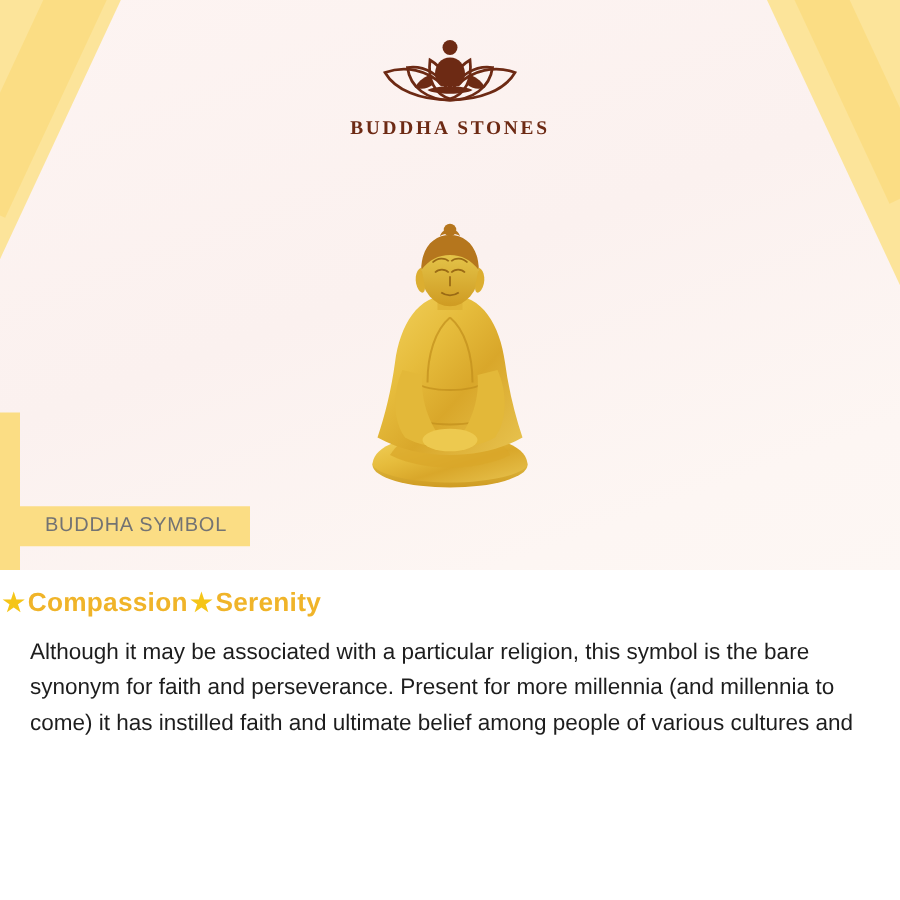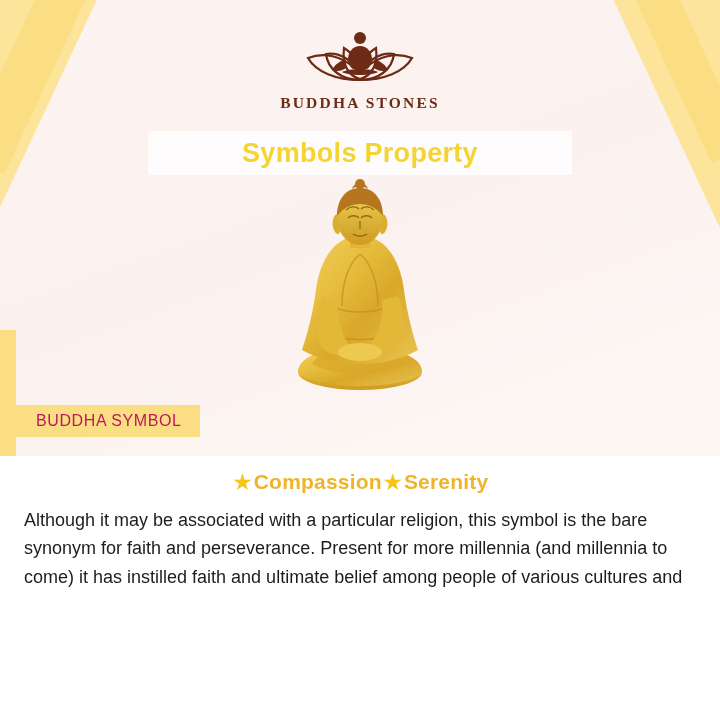--- a/index.html
+++ b/index.html
@@ -127,37 +127,36 @@
     position: absolute;
     left: 12px;
     top: 405px;
     height: 32px;
     padding: 0 18px 0 24px;
     background: #fbdd84;
     display: flex;
     align-items: center;
   }
   .symbol-tag span {
-    color: #be185d;
+    color: #737373;
     font-size: 16px;
     letter-spacing: 0.6px;
   }
 
   
   .card {
     position: absolute;
     left: 0;
     right: 0;
     bottom: 0;
     top: 456px;
     background: #ffffff;
   }
   .subtitle {
     margin-top: 14px;
-    text-align: center;
     font-size: 21px;
     font-weight: 700;
     color: #f0b429;
     letter-spacing: 0.2px;
   }
   .subtitle .star {
     color: #f5c518;
     font-size: 20px;
     margin: 0 2px;
   }
@@ -196,23 +195,20 @@
         <circle cx="80" cy="16" r="6"></circle>
         <path d="M80 24 c -7 0 -12 6 -12 13 c 0 4 2 8 5 10 l 14 0 c 3 -2 5 -6 5 -10 c 0 -7 -5 -13 -12 -13 z"></path>
         <path d="M64 38 c -6 2 -10 6 -12 10 c 5 2 10 1 14 -2 z"></path>
         <path d="M96 38 c 6 2 10 6 12 10 c -5 2 -10 1 -14 -2 z"></path>
         <path d="M62 50 c 8 -4 28 -4 36 0 c -6 4 -30 4 -36 0 z"></path>
       </g>
     </svg>
     <div class="brand-name">BUDDHA STONES</div>
   </div>
 
-  <div class="title-bar">
-    <div class="title-text">Symbols Property</div>
-  </div>
 
   <div class="figure">
     <svg width="200" height="230" viewBox="0 0 200 230">
       <defs>
         <linearGradient id="gold" x1="0" y1="0" x2="1" y2="1">
           <stop offset="0%" stop-color="#f2d25e"></stop>
           <stop offset="35%" stop-color="#e6bc3c"></stop>
           <stop offset="60%" stop-color="#d9a72a"></stop>
           <stop offset="100%" stop-color="#e8c451"></stop>
         </linearGradient>

